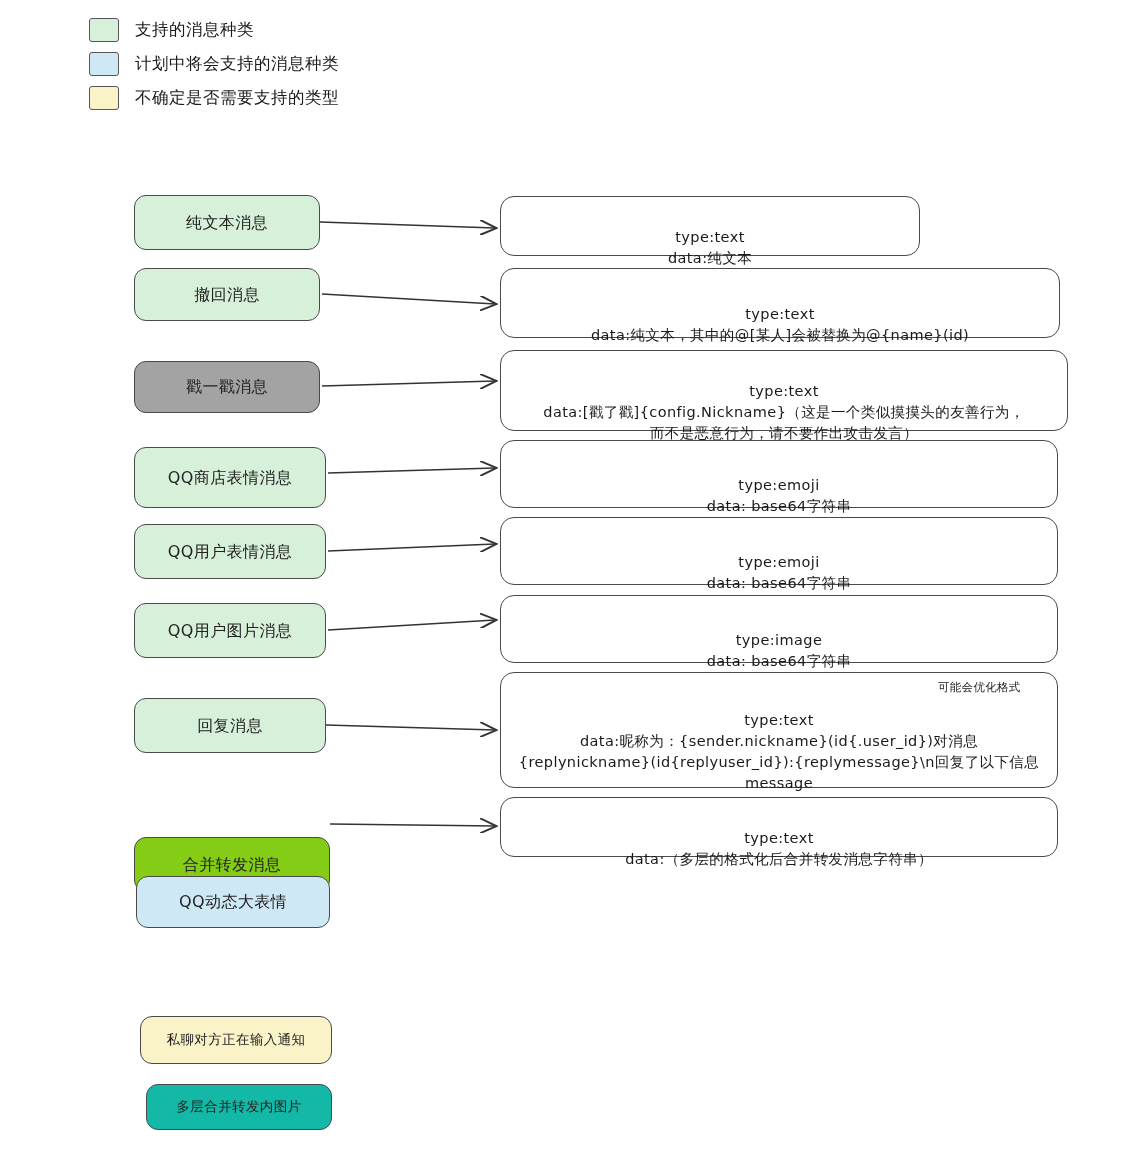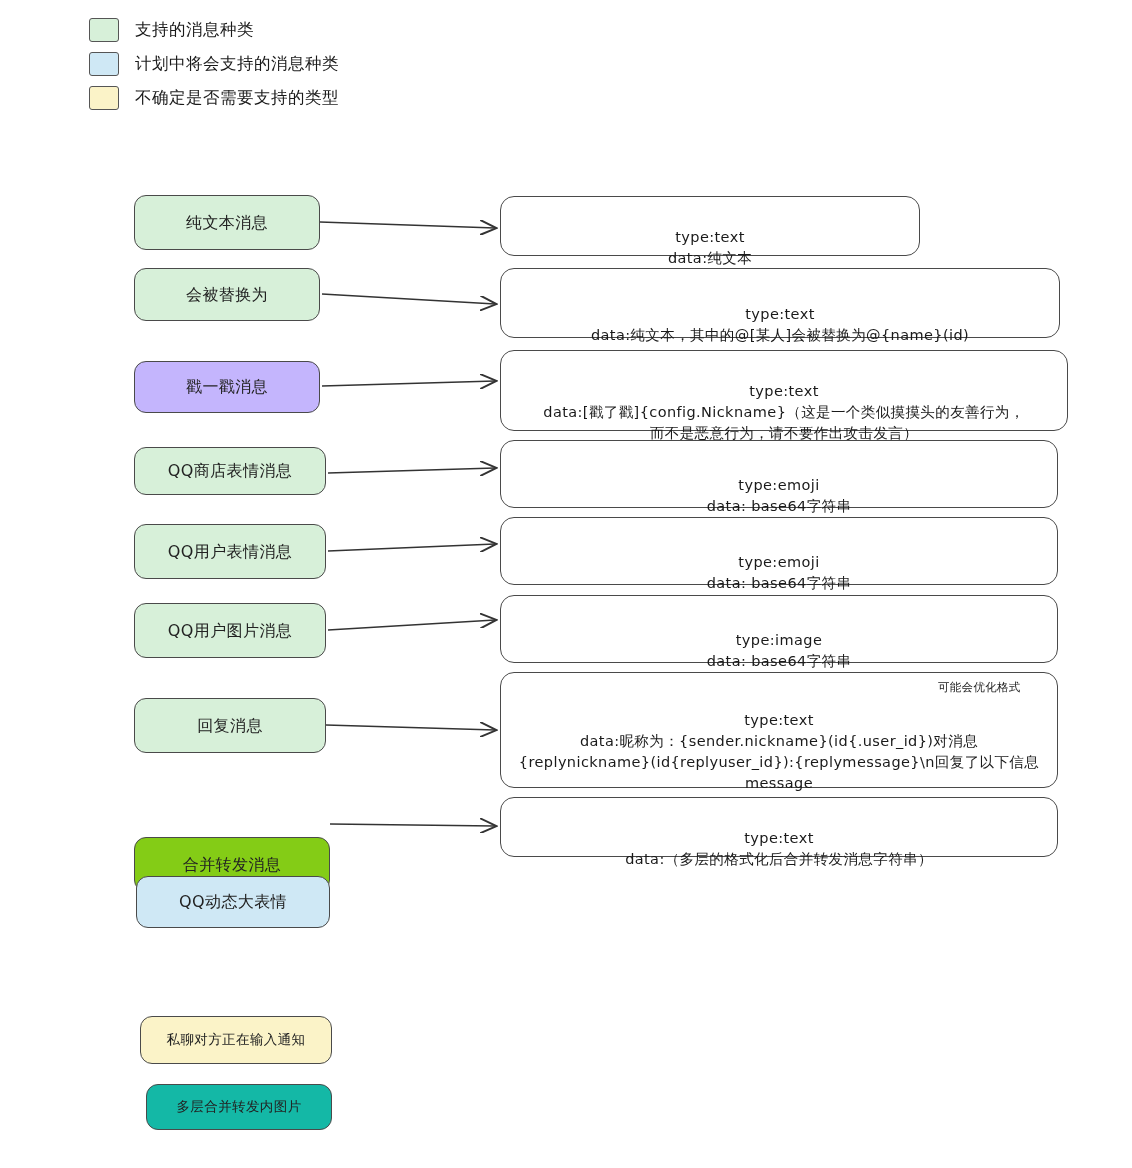--- a/index.html
+++ b/index.html
@@ -141,37 +141,37 @@
 
   <div class="node left-node" style="left:134px; top:195px; width:186px; height:55px; background:#d7f0d9;">
     <span class="node-text">纯文本消息</span>
   </div>
   <div class="node right-node" style="left:500px; top:196px; width:420px; height:60px;">
     <span class="node-text">type:text
 data:纯文本</span>
   </div>
 
   <div class="node left-node" style="left:134px; top:268px; width:186px; height:53px; background:#d7f0d9;">
-    <span class="node-text">会被替换为</span>
+    <span class="node-text">撤回消息</span>
   </div>
   <div class="node right-node" style="left:500px; top:268px; width:560px; height:70px;">
     <span class="node-text">type:text
 data:纯文本，其中的@[某人]会被替换为@{name}(id)</span>
   </div>
 
-  <div class="node left-node" style="left:134px; top:361px; width:186px; height:52px; background:#c4b5fd;">
+  <div class="node left-node" style="left:134px; top:361px; width:186px; height:52px; background:#a3a3a3;">
     <span class="node-text">戳一戳消息</span>
   </div>
   <div class="node right-node" style="left:500px; top:350px; width:568px; height:81px;">
     <span class="node-text">type:text
 data:[戳了戳]{config.Nickname}（这是一个类似摸摸头的友善行为，
 而不是恶意行为，请不要作出攻击发言）</span>
   </div>
 
-  <div class="node left-node" style="left:134px; top:447px; width:192px; height:48px; background:#d7f0d9;">
+  <div class="node left-node" style="left:134px; top:447px; width:192px; height:61px; background:#d7f0d9;">
     <span class="node-text">QQ商店表情消息</span>
   </div>
   <div class="node right-node" style="left:500px; top:440px; width:558px; height:68px;">
     <span class="node-text">type:emoji
 data: base64字符串</span>
   </div>
 
   <div class="node left-node" style="left:134px; top:524px; width:192px; height:55px; background:#d7f0d9;">
     <span class="node-text">QQ用户表情消息</span>
   </div>

